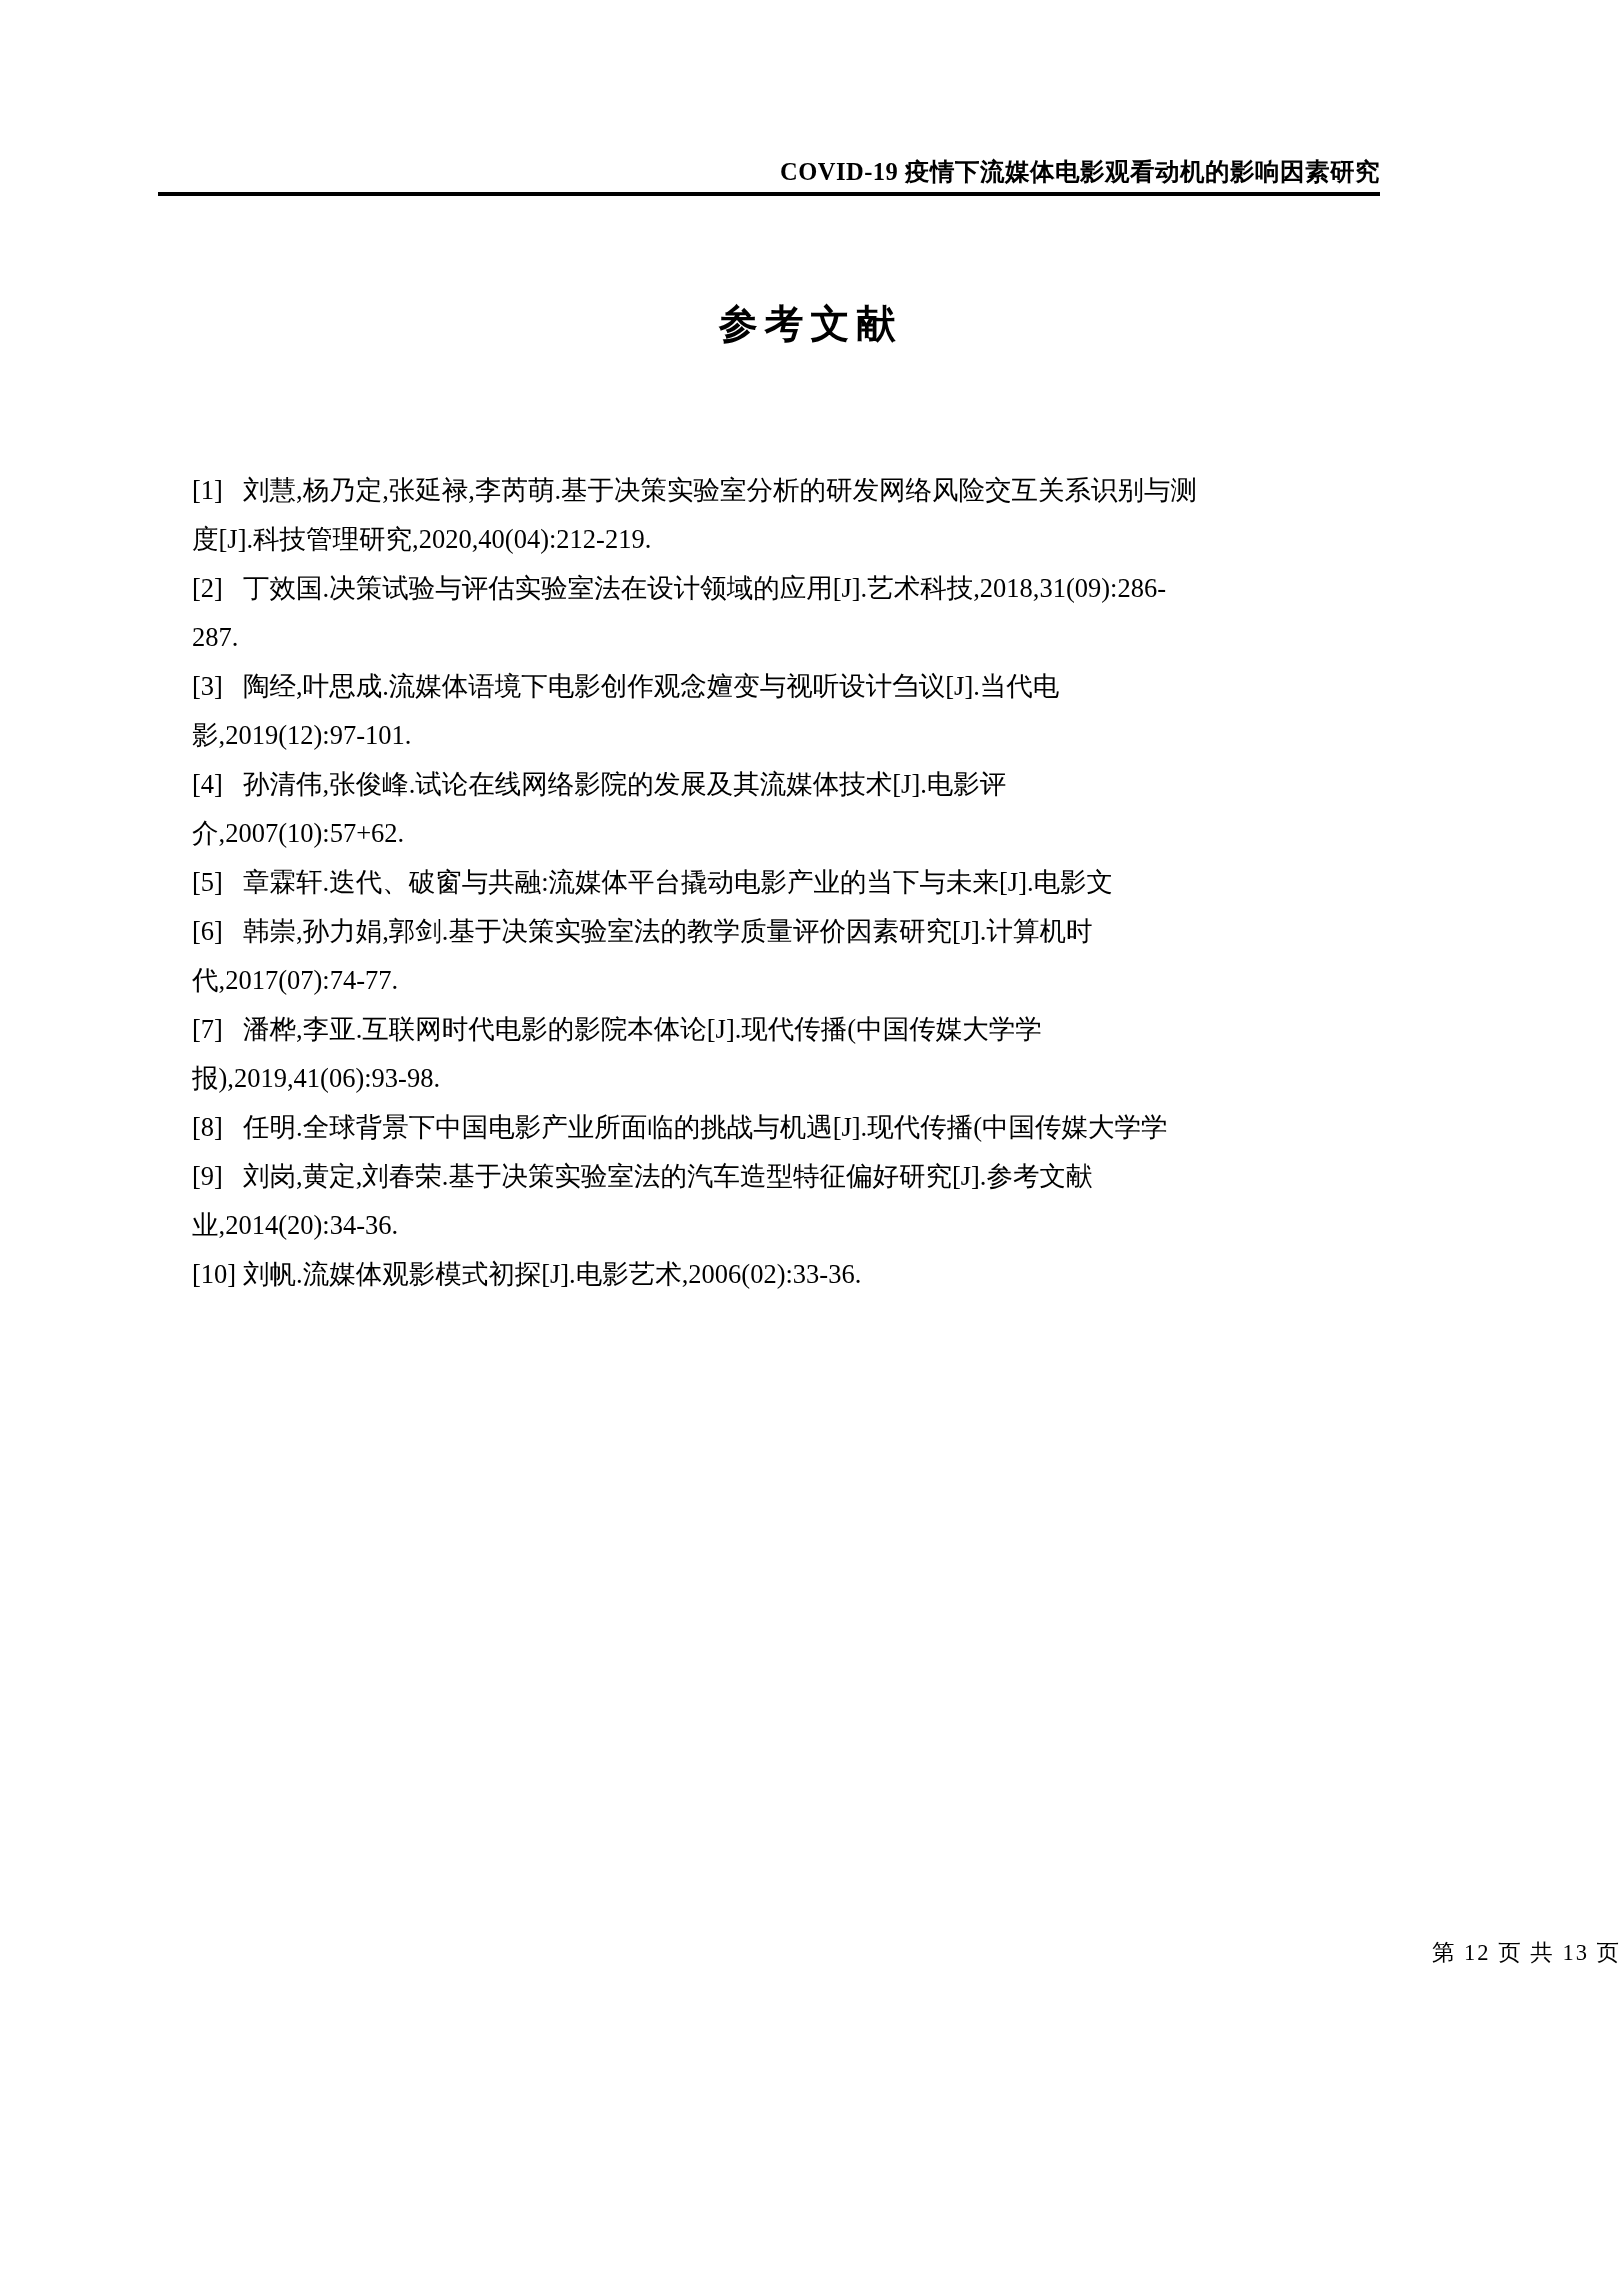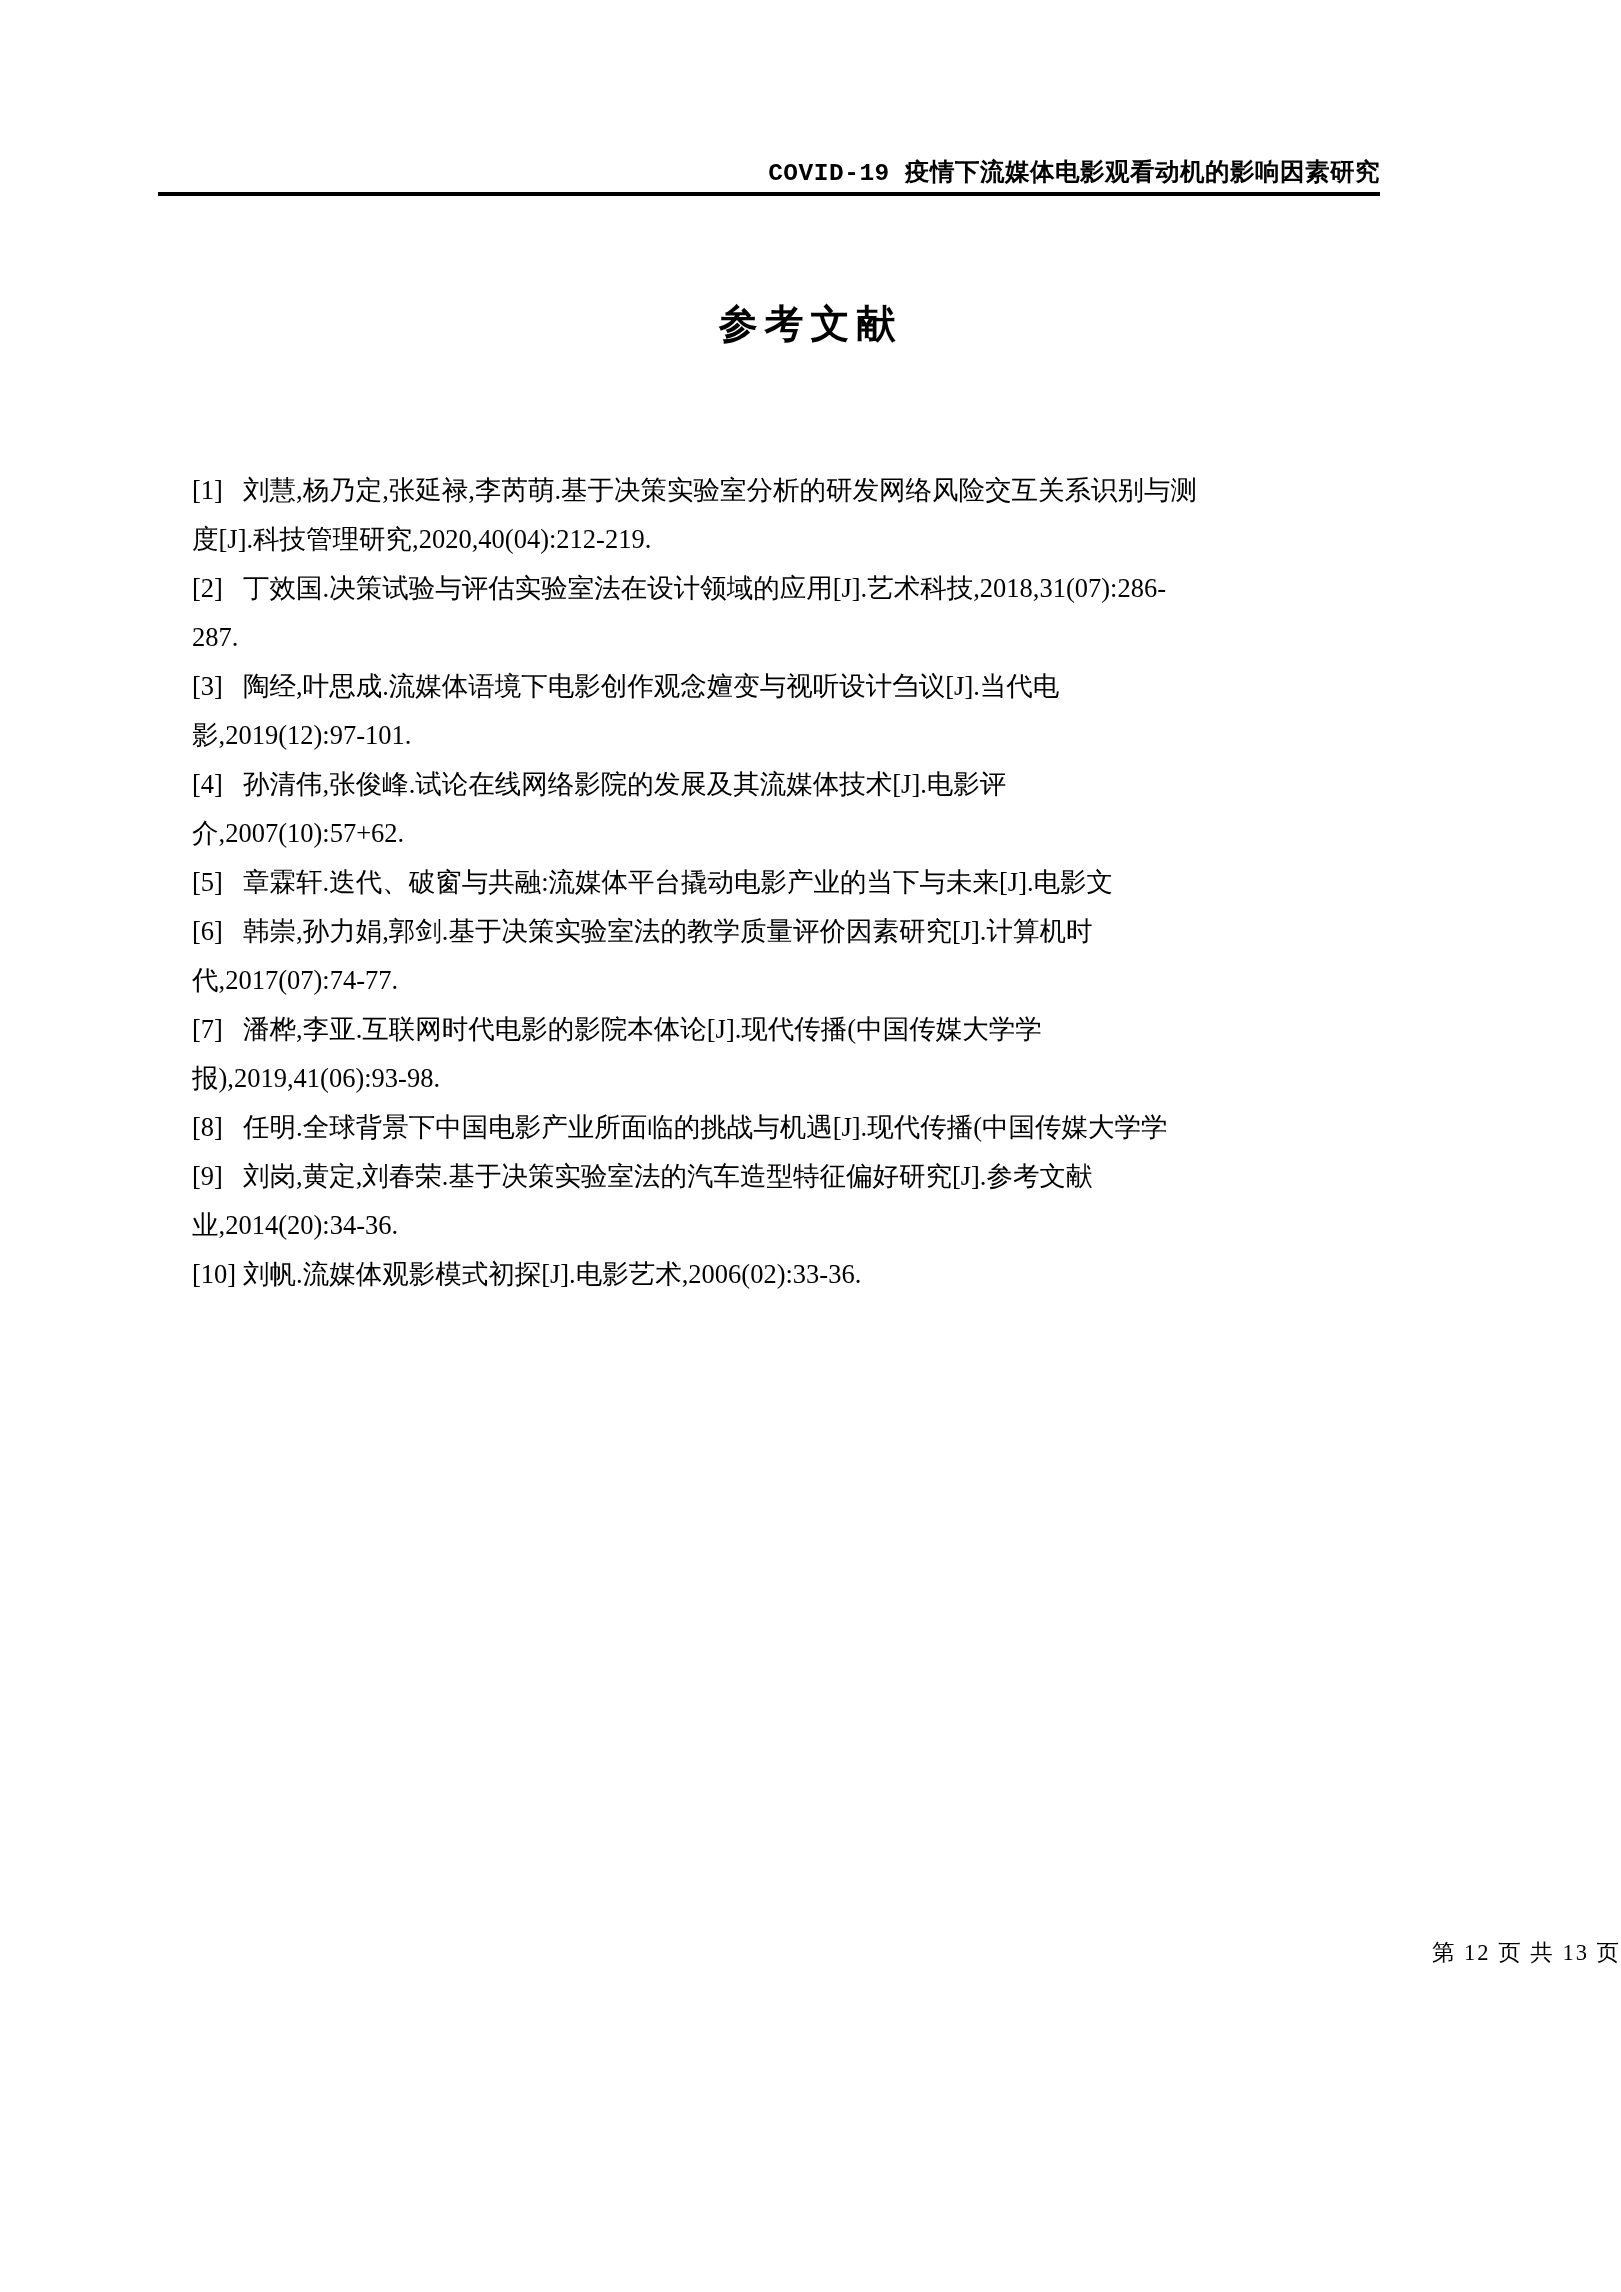--- a/index.html
+++ b/index.html
@@ -17,21 +17,21 @@
   .page {
     position: absolute;
     inset: 0;
   }
   .header-text {
     position: absolute;
     top: 155px;
     right: 241px;
     font-size: 24.5px;
     font-weight: bold;
-    font-family: Liberation Mono, monospace;
+    font-family: Liberation Serif, serif;
     letter-spacing: 0.5px;
     white-space: nowrap;
   }
   .header-rule {
     position: absolute;
     top: 192px;
     left: 158px;
     width: 1222px;
     height: 3.9px;
     background: #000000;
@@ -86,21 +86,21 @@
   </div>
 
   <h1 class="doc-title">参考文献</h1>
 
   <div class="ref-list" id="ref-list">
       <div class="ref-entry">
         <div class="ref-line first"><span class="ref-label">[1]</span><span>刘慧,杨乃定,张延禄,李芮萌.基于决策实验室分析的研发网络风险交互关系识别与测</span></div>
         <div class="ref-line cont">度[J].科技管理研究,2020,40(04):212-219.</div>
       </div>
       <div class="ref-entry">
-        <div class="ref-line first"><span class="ref-label">[2]</span><span>丁效国.决策试验与评估实验室法在设计领域的应用[J].艺术科技,2018,31(07):286-</span></div>
+        <div class="ref-line first"><span class="ref-label">[2]</span><span>丁效国.决策试验与评估实验室法在设计领域的应用[J].艺术科技,2018,31(09):286-</span></div>
         <div class="ref-line cont">287.</div>
       </div>
       <div class="ref-entry">
         <div class="ref-line first"><span class="ref-label">[3]</span><span>陶经,叶思成.流媒体语境下电影创作观念嬗变与视听设计刍议[J].当代电</span></div>
         <div class="ref-line cont">影,2019(12):97-101.</div>
       </div>
       <div class="ref-entry">
         <div class="ref-line first"><span class="ref-label">[4]</span><span>孙清伟,张俊峰.试论在线网络影院的发展及其流媒体技术[J].电影评</span></div>
         <div class="ref-line cont">介,2007(10):57+62.</div>
       </div>

